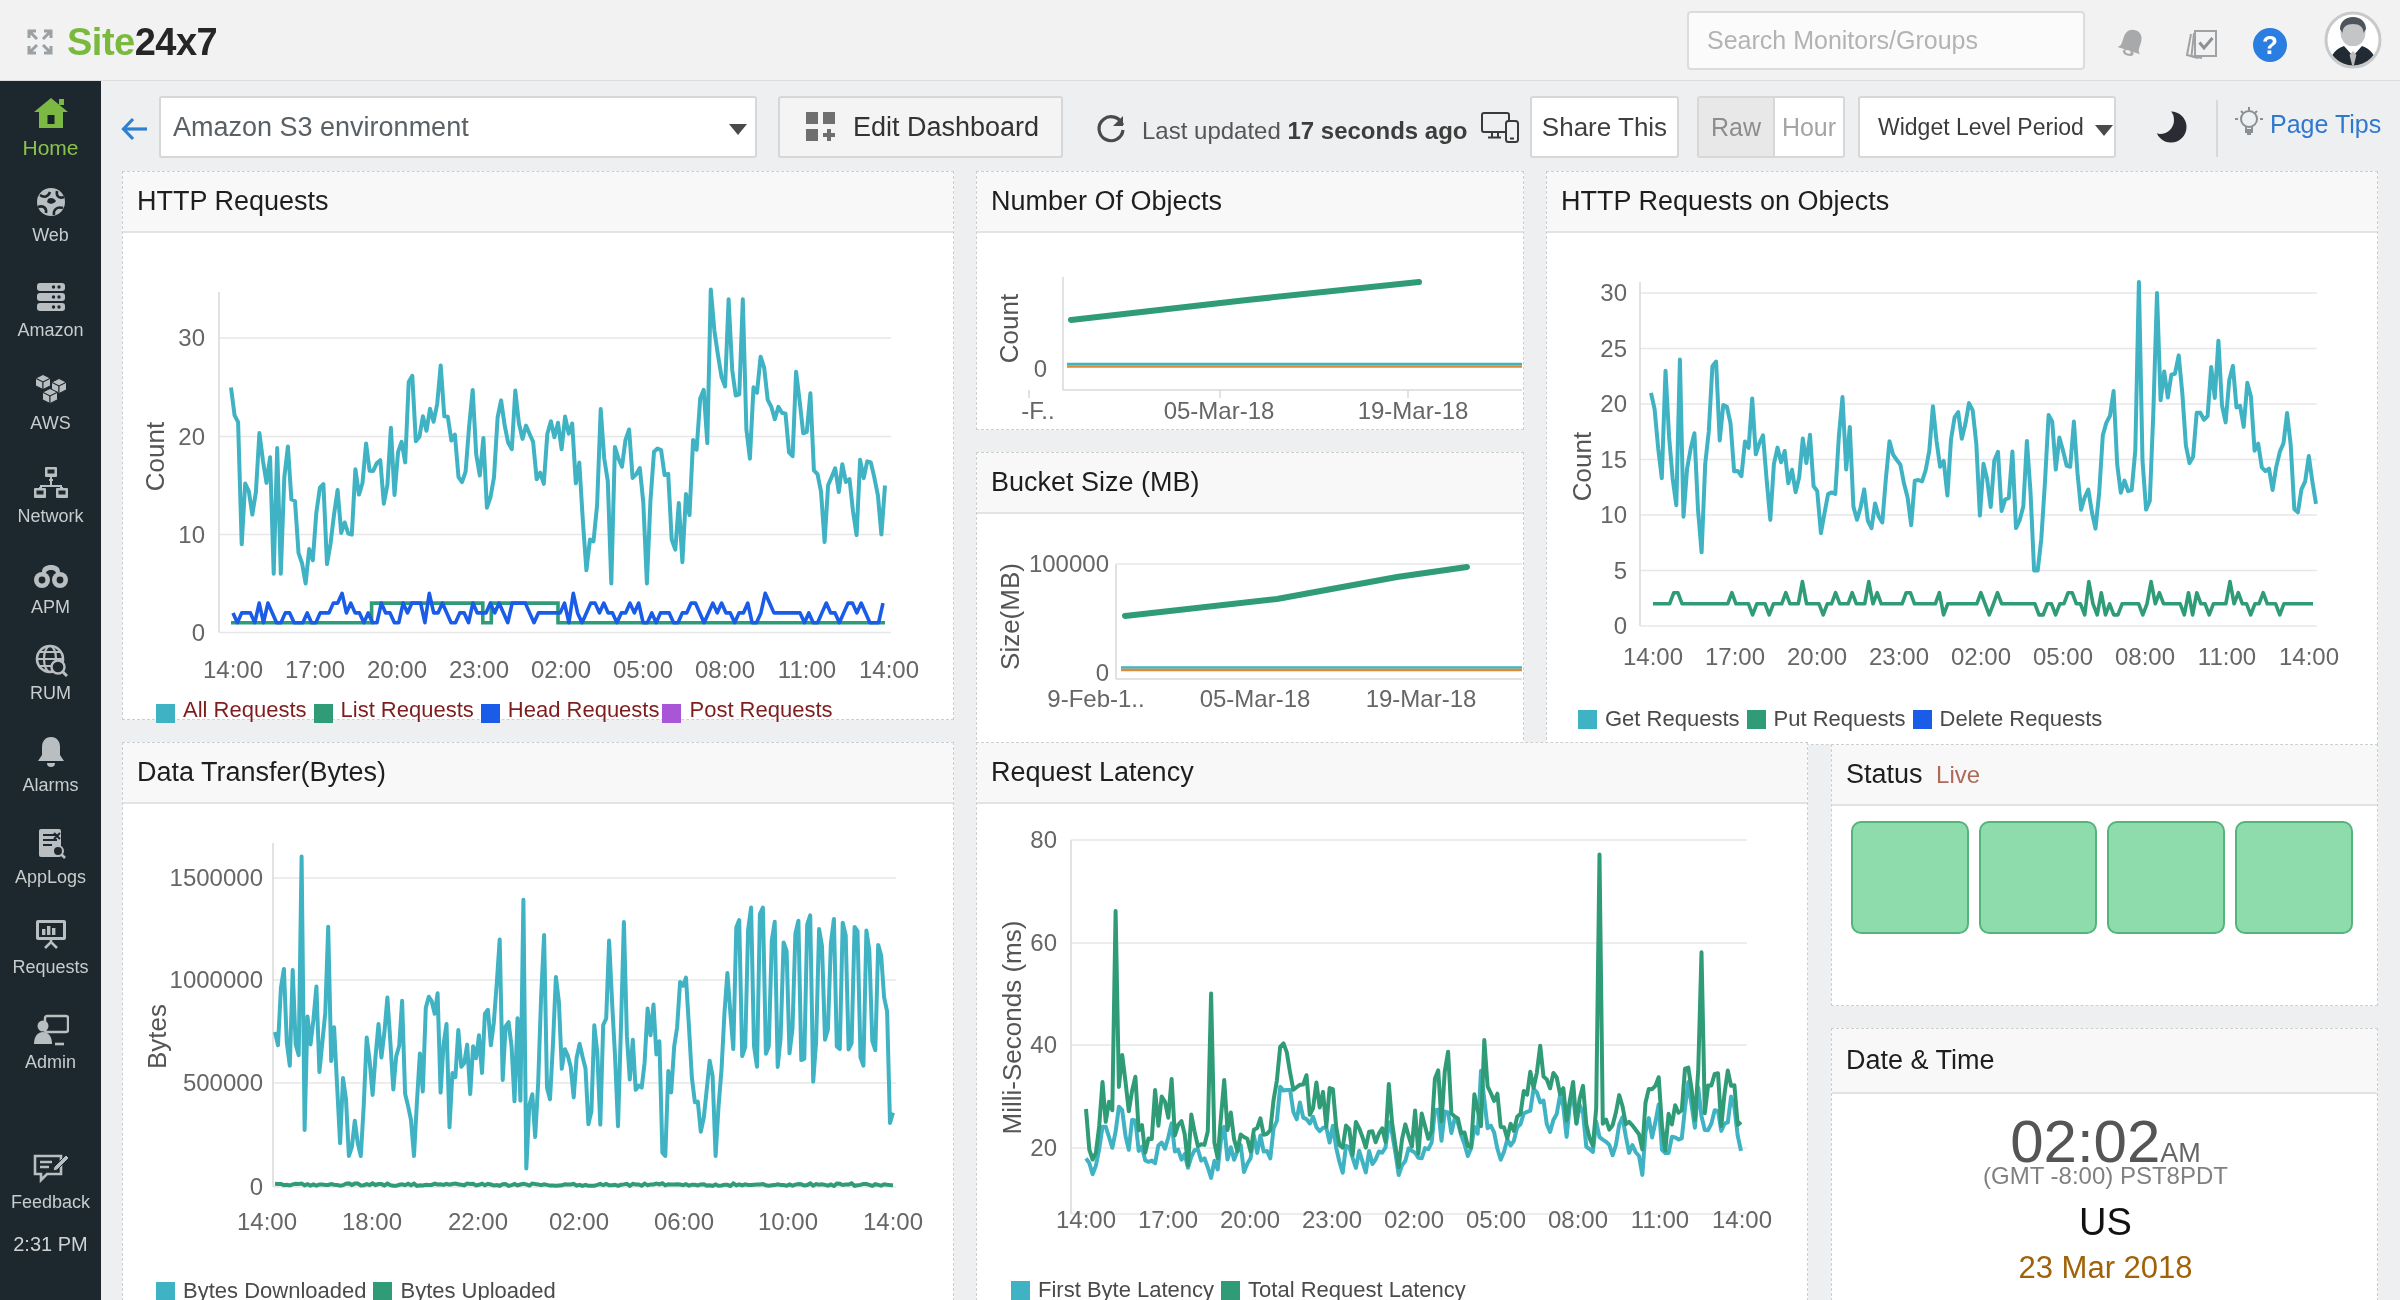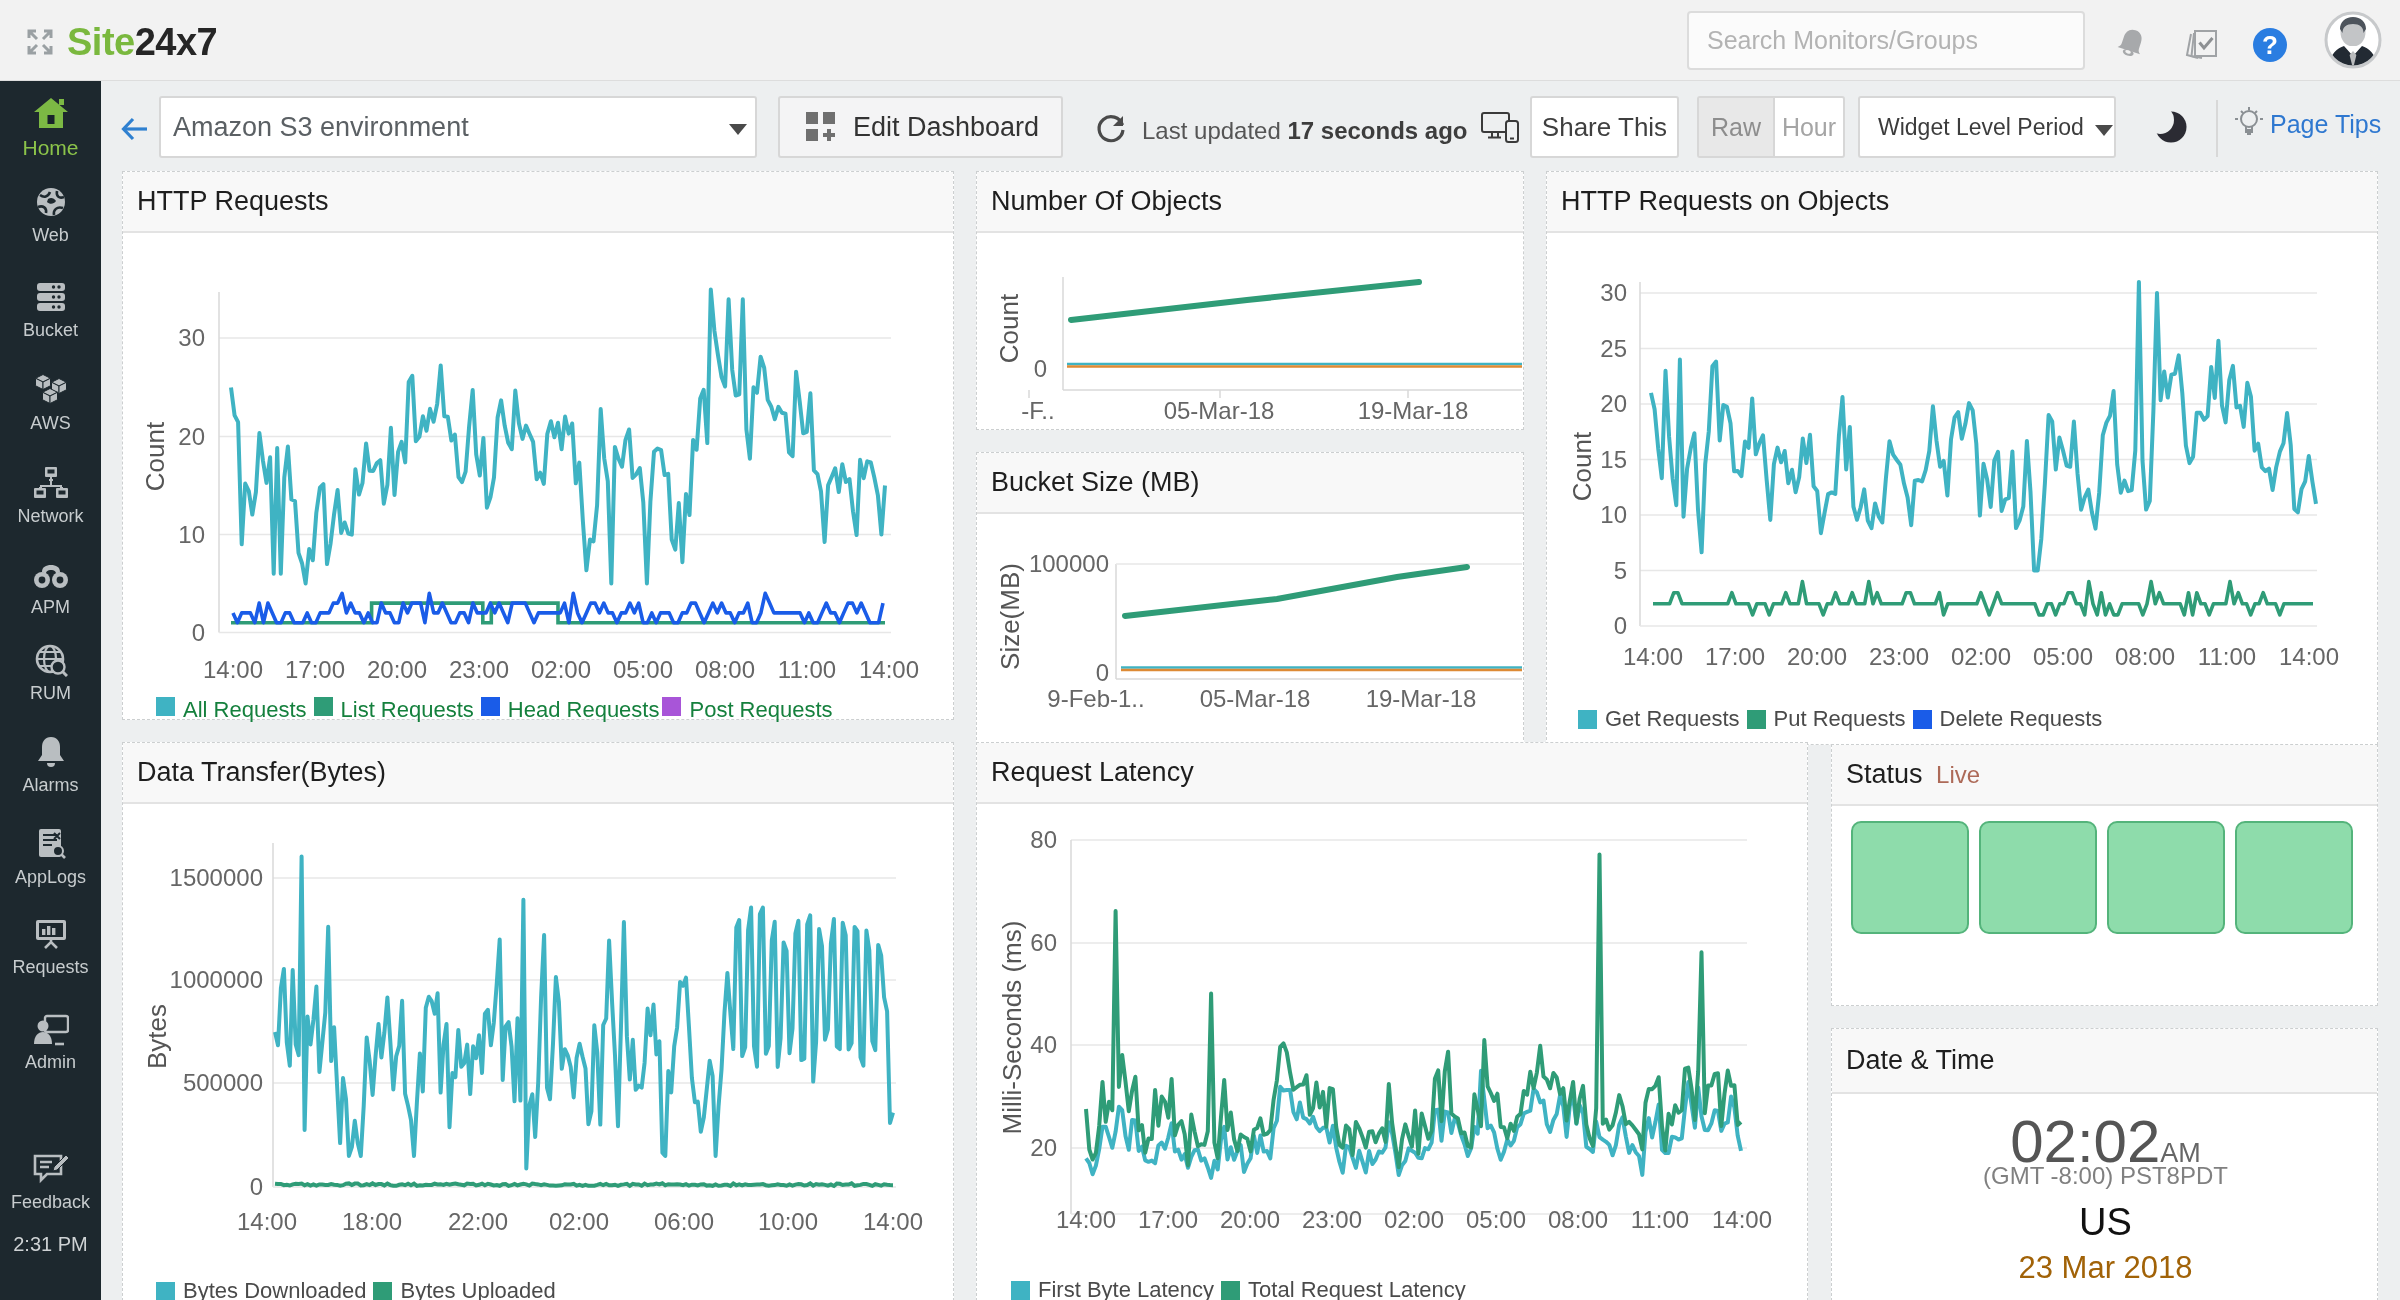--- a/index.html
+++ b/index.html
@@ -72,21 +72,21 @@
 <div style="position:absolute;left:0;top:199px;width:101px;text-align:center"><svg width="34" height="34" viewBox="0 0 34 34">
         <rect x="3" y="3" width="28" height="8" rx="3" fill="#b9bec1"></rect>
         <rect x="3" y="13" width="28" height="8" rx="3" fill="#b9bec1"></rect>
         <rect x="3" y="23" width="28" height="8" rx="3" fill="#b9bec1"></rect>
         <circle cx="25" cy="7" r="1.7" fill="#1d282e"></circle>
         <circle cx="19.5" cy="7" r="1.7" fill="#1d282e"></circle>
         <circle cx="25" cy="17" r="1.7" fill="#1d282e"></circle>
         <circle cx="19.5" cy="17" r="1.7" fill="#1d282e"></circle>
         <circle cx="25" cy="27" r="1.7" fill="#1d282e"></circle>
         <circle cx="19.5" cy="27" r="1.7" fill="#1d282e"></circle>
-      </svg><div style="font-size:18px;color:#c7ccce;margin-top:2px">Bucket</div></div>
+      </svg><div style="font-size:18px;color:#c7ccce;margin-top:2px">Amazon</div></div>
 <div style="position:absolute;left:0;top:292px;width:101px;text-align:center"><svg width="36" height="34" viewBox="0 0 36 34">
         <polygon points="10,1.5 17.5,5.25 10,9 2.5,5.25" fill="#b9bec1" stroke="#1d282e" stroke-width="1"></polygon>
         <polygon points="2.5,5.25 10,9 10,16.5 2.5,12.75" fill="#b9bec1" stroke="#1d282e" stroke-width="1"></polygon>
         <polygon points="17.5,5.25 10,9 10,16.5 17.5,12.75" fill="#b9bec1" stroke="#1d282e" stroke-width="1"></polygon>
         <polygon points="26,5.5 33.5,9.25 26,13 18.5,9.25" fill="#b9bec1" stroke="#1d282e" stroke-width="1"></polygon>
         <polygon points="18.5,9.25 26,13 26,20.5 18.5,16.75" fill="#b9bec1" stroke="#1d282e" stroke-width="1"></polygon>
         <polygon points="33.5,9.25 26,13 26,20.5 33.5,16.75" fill="#b9bec1" stroke="#1d282e" stroke-width="1"></polygon>
         <polygon points="17,15.5 24.5,19.25 17,23 9.5,19.25" fill="#b9bec1" stroke="#1d282e" stroke-width="1"></polygon>
         <polygon points="9.5,19.25 17,23 17,30.5 9.5,26.75" fill="#b9bec1" stroke="#1d282e" stroke-width="1"></polygon>
         <polygon points="24.5,19.25 17,23 17,30.5 24.5,26.75" fill="#b9bec1" stroke="#1d282e" stroke-width="1"></polygon>
@@ -226,21 +226,21 @@
       <text x="438" y="506" text-anchor="middle" font-size="24" fill="#666666">02:00</text>
       <text x="520" y="506" text-anchor="middle" font-size="24" fill="#666666">05:00</text>
       <text x="602" y="506" text-anchor="middle" font-size="24" fill="#666666">08:00</text>
       <text x="684" y="506" text-anchor="middle" font-size="24" fill="#666666">11:00</text>
       <text x="766" y="506" text-anchor="middle" font-size="24" fill="#666666">14:00</text>
     <polyline points="108.0,450.7 248.6,450.7 248.6,431.1 359.8,431.1 359.8,450.7 368.3,450.7 368.3,431.1 435.0,431.1 435.0,450.7 762.0,450.7" fill="none" stroke="#2f9c77" stroke-width="3.6"></polyline>
     <polyline points="108.0,215.5 111.6,243.4 115.1,250.2 118.7,372.3 122.2,311.5 125.8,319.0 129.3,342.6 132.9,320.1 136.4,261.0 140.0,289.0 143.5,310.9 147.1,285.3 150.7,401.7 154.2,276.0 157.8,401.7 161.3,305.4 164.9,274.6 168.4,327.5 172.0,329.0 175.5,380.9 179.1,391.5 182.6,411.5 186.2,377.0 189.8,388.3 193.3,341.0 196.9,315.7 200.4,312.1 204.0,392.1 207.5,372.0 211.1,342.1 214.6,318.0 218.2,360.9 221.7,350.5 225.3,361.6 228.8,362.6 232.4,297.2 236.0,322.6 239.5,311.0 243.1,271.4 246.6,298.7 250.2,298.9 253.7,291.3 257.3,288.2 260.8,331.7 264.4,312.8 267.9,255.8 271.5,323.0 275.1,279.8 278.6,269.8 282.2,290.4 285.7,210.0 289.3,203.8 292.8,269.2 296.4,264.8 299.9,244.3 303.5,258.7 307.0,236.8 310.6,249.7 314.2,231.8 317.7,193.4 321.3,244.3 324.8,244.8 328.4,268.6 331.9,262.6 335.5,305.2 339.0,310.2 342.6,299.7 346.1,254.6 349.7,218.0 353.2,282.4 356.8,303.6 360.4,265.9 363.9,335.7 367.5,325.0 371.0,305.4 374.6,245.5 378.1,228.4 381.7,253.7 385.2,270.8 388.8,277.2 392.3,218.6 395.9,251.2 399.5,266.9 403.0,253.6 406.6,262.0 410.1,269.9 413.7,307.2 417.2,300.7 420.8,311.9 424.3,262.0 427.9,249.2 431.4,265.2 435.0,250.7 438.6,277.2 442.1,244.6 445.7,261.6 449.2,251.5 452.8,311.3 456.3,290.6 459.9,349.5 463.4,398.3 467.0,367.5 470.5,369.4 474.1,333.1 477.7,237.1 481.2,286.2 484.8,309.3 488.3,411.5 491.9,274.9 495.4,286.5 499.0,294.7 502.5,267.8 506.1,257.5 509.6,305.9 513.2,302.3 516.8,296.0 520.3,330.5 523.9,411.5 527.4,329.6 531.0,279.8 534.5,276.5 538.1,278.1 541.6,303.1 545.2,301.9 548.7,367.5 552.3,377.6 555.8,331.1 559.4,390.2 563.0,321.9 566.5,343.1 570.1,267.9 573.6,277.8 577.2,226.6 580.7,217.8 584.3,271.1 587.8,117.5 591.4,158.7 594.9,182.6 598.5,204.8 602.1,214.5 605.6,127.3 609.2,197.7 612.7,223.6 616.3,222.3 619.8,127.3 623.4,257.6 626.9,286.7 630.5,215.3 634.0,220.8 637.6,184.7 641.2,195.9 644.7,227.9 648.3,234.7 651.8,247.2 655.4,234.9 658.9,240.7 662.5,241.7 666.0,280.4 669.6,284.2 673.1,199.7 676.7,229.4 680.2,261.3 683.8,259.9 687.4,221.3 690.9,298.3 694.5,302.1 698.0,319.5 701.6,370.0 705.1,313.3 708.7,304.9 712.2,296.3 715.8,320.1 719.3,292.2 722.9,310.0 726.5,307.1 730.0,339.3 733.6,363.1 737.1,287.8 740.7,306.2 744.2,289.3 747.8,290.4 751.3,305.4 754.9,323.3 758.4,362.5 762.0,313.5" fill="none" stroke="#3fb3c3" stroke-width="4" stroke-linejoin="round"></polyline>
     <polyline points="110.0,440.9 114.4,450.7 118.7,440.9 123.1,440.9 127.4,440.9 131.8,450.7 136.2,431.1 140.5,450.7 144.9,431.1 149.3,440.9 153.6,450.7 158.0,450.7 162.3,440.9 166.7,440.9 171.1,450.7 175.4,450.7 179.8,450.7 184.2,440.9 188.5,450.7 192.9,450.7 197.2,440.9 201.6,440.9 206.0,440.9 210.3,431.1 214.7,431.1 219.1,421.3 223.4,440.9 227.8,431.1 232.1,440.9 236.5,440.9 240.9,450.7 245.2,440.9 249.6,450.7 254.0,450.7 258.3,431.1 262.7,440.9 267.0,440.9 271.4,450.7 275.8,450.7 280.1,431.1 284.5,440.9 288.9,431.1 293.2,431.1 297.6,431.1 301.9,450.7 306.3,421.3 310.7,440.9 315.0,440.9 319.4,431.1 323.8,440.9 328.1,450.7 332.5,450.7 336.8,440.9 341.2,440.9 345.6,450.7 349.9,431.1 354.3,440.9 358.7,440.9 363.0,440.9 367.4,431.1 371.7,440.9 376.1,431.1 380.5,440.9 384.8,450.7 389.2,431.1 393.6,431.1 397.9,431.1 402.3,431.1 406.6,440.9 411.0,450.7 415.4,440.9 419.7,440.9 424.1,440.9 428.5,440.9 432.8,440.9 437.2,440.9 441.5,431.1 445.9,450.7 450.3,421.3 454.6,440.9 459.0,450.7 463.4,440.9 467.7,431.1 472.1,431.1 476.4,440.9 480.8,431.1 485.2,440.9 489.5,440.9 493.9,450.7 498.3,440.9 502.6,440.9 507.0,431.1 511.3,440.9 515.7,431.1 520.1,450.7 524.4,450.7 528.8,440.9 533.2,450.7 537.5,440.9 541.9,440.9 546.2,440.9 550.6,450.7 555.0,450.7 559.3,440.9 563.7,440.9 568.1,431.1 572.4,431.1 576.8,440.9 581.1,450.7 585.5,440.9 589.9,431.1 594.2,440.9 598.6,431.1 603.0,440.9 607.3,440.9 611.7,450.7 616.0,440.9 620.4,440.9 624.8,431.1 629.1,450.7 633.5,450.7 637.9,440.9 642.2,421.3 646.6,431.1 650.9,440.9 655.3,440.9 659.7,440.9 664.0,440.9 668.4,440.9 672.8,440.9 677.1,440.9 681.5,450.7 685.8,440.9 690.2,450.7 694.6,450.7 698.9,440.9 703.3,431.1 707.7,440.9 712.0,440.9 716.4,450.7 720.7,440.9 725.1,431.1 729.5,431.1 733.8,440.9 738.2,431.1 742.6,440.9 746.9,450.7 751.3,450.7 755.6,450.7 760.0,431.1" fill="none" stroke="#1a5ce8" stroke-width="3.6" stroke-linejoin="round"></polyline>
   </svg>
   <div style="position:absolute;left:33px;top:525px">
-      <div style="display:flex;align-items:flex-start;font-size:22px;color:#15803d">
+      <div style="display:flex;align-items:flex-end;font-size:22px;color:#7f1d1d">
         <div style="width:19px;height:19px;background:#3fb3c3;margin-right:8px;flex:none"></div>
         <div style="margin-right:7px;white-space:nowrap">All Requests</div>
         <div style="width:19px;height:19px;background:#2f9c77;margin-right:8px;flex:none"></div>
         <div style="margin-right:7px;white-space:nowrap">List Requests</div>
         <div style="width:19px;height:19px;background:#1a5ce8;margin-right:8px;flex:none"></div>
         <div style="margin-right:3px;white-space:nowrap">Head Requests</div>
         <div style="width:19px;height:19px;background:#a855d8;margin-right:8px;flex:none"></div>
         <div style="margin-right:7px;white-space:nowrap">Post Requests</div>
       </div>
     </div>

